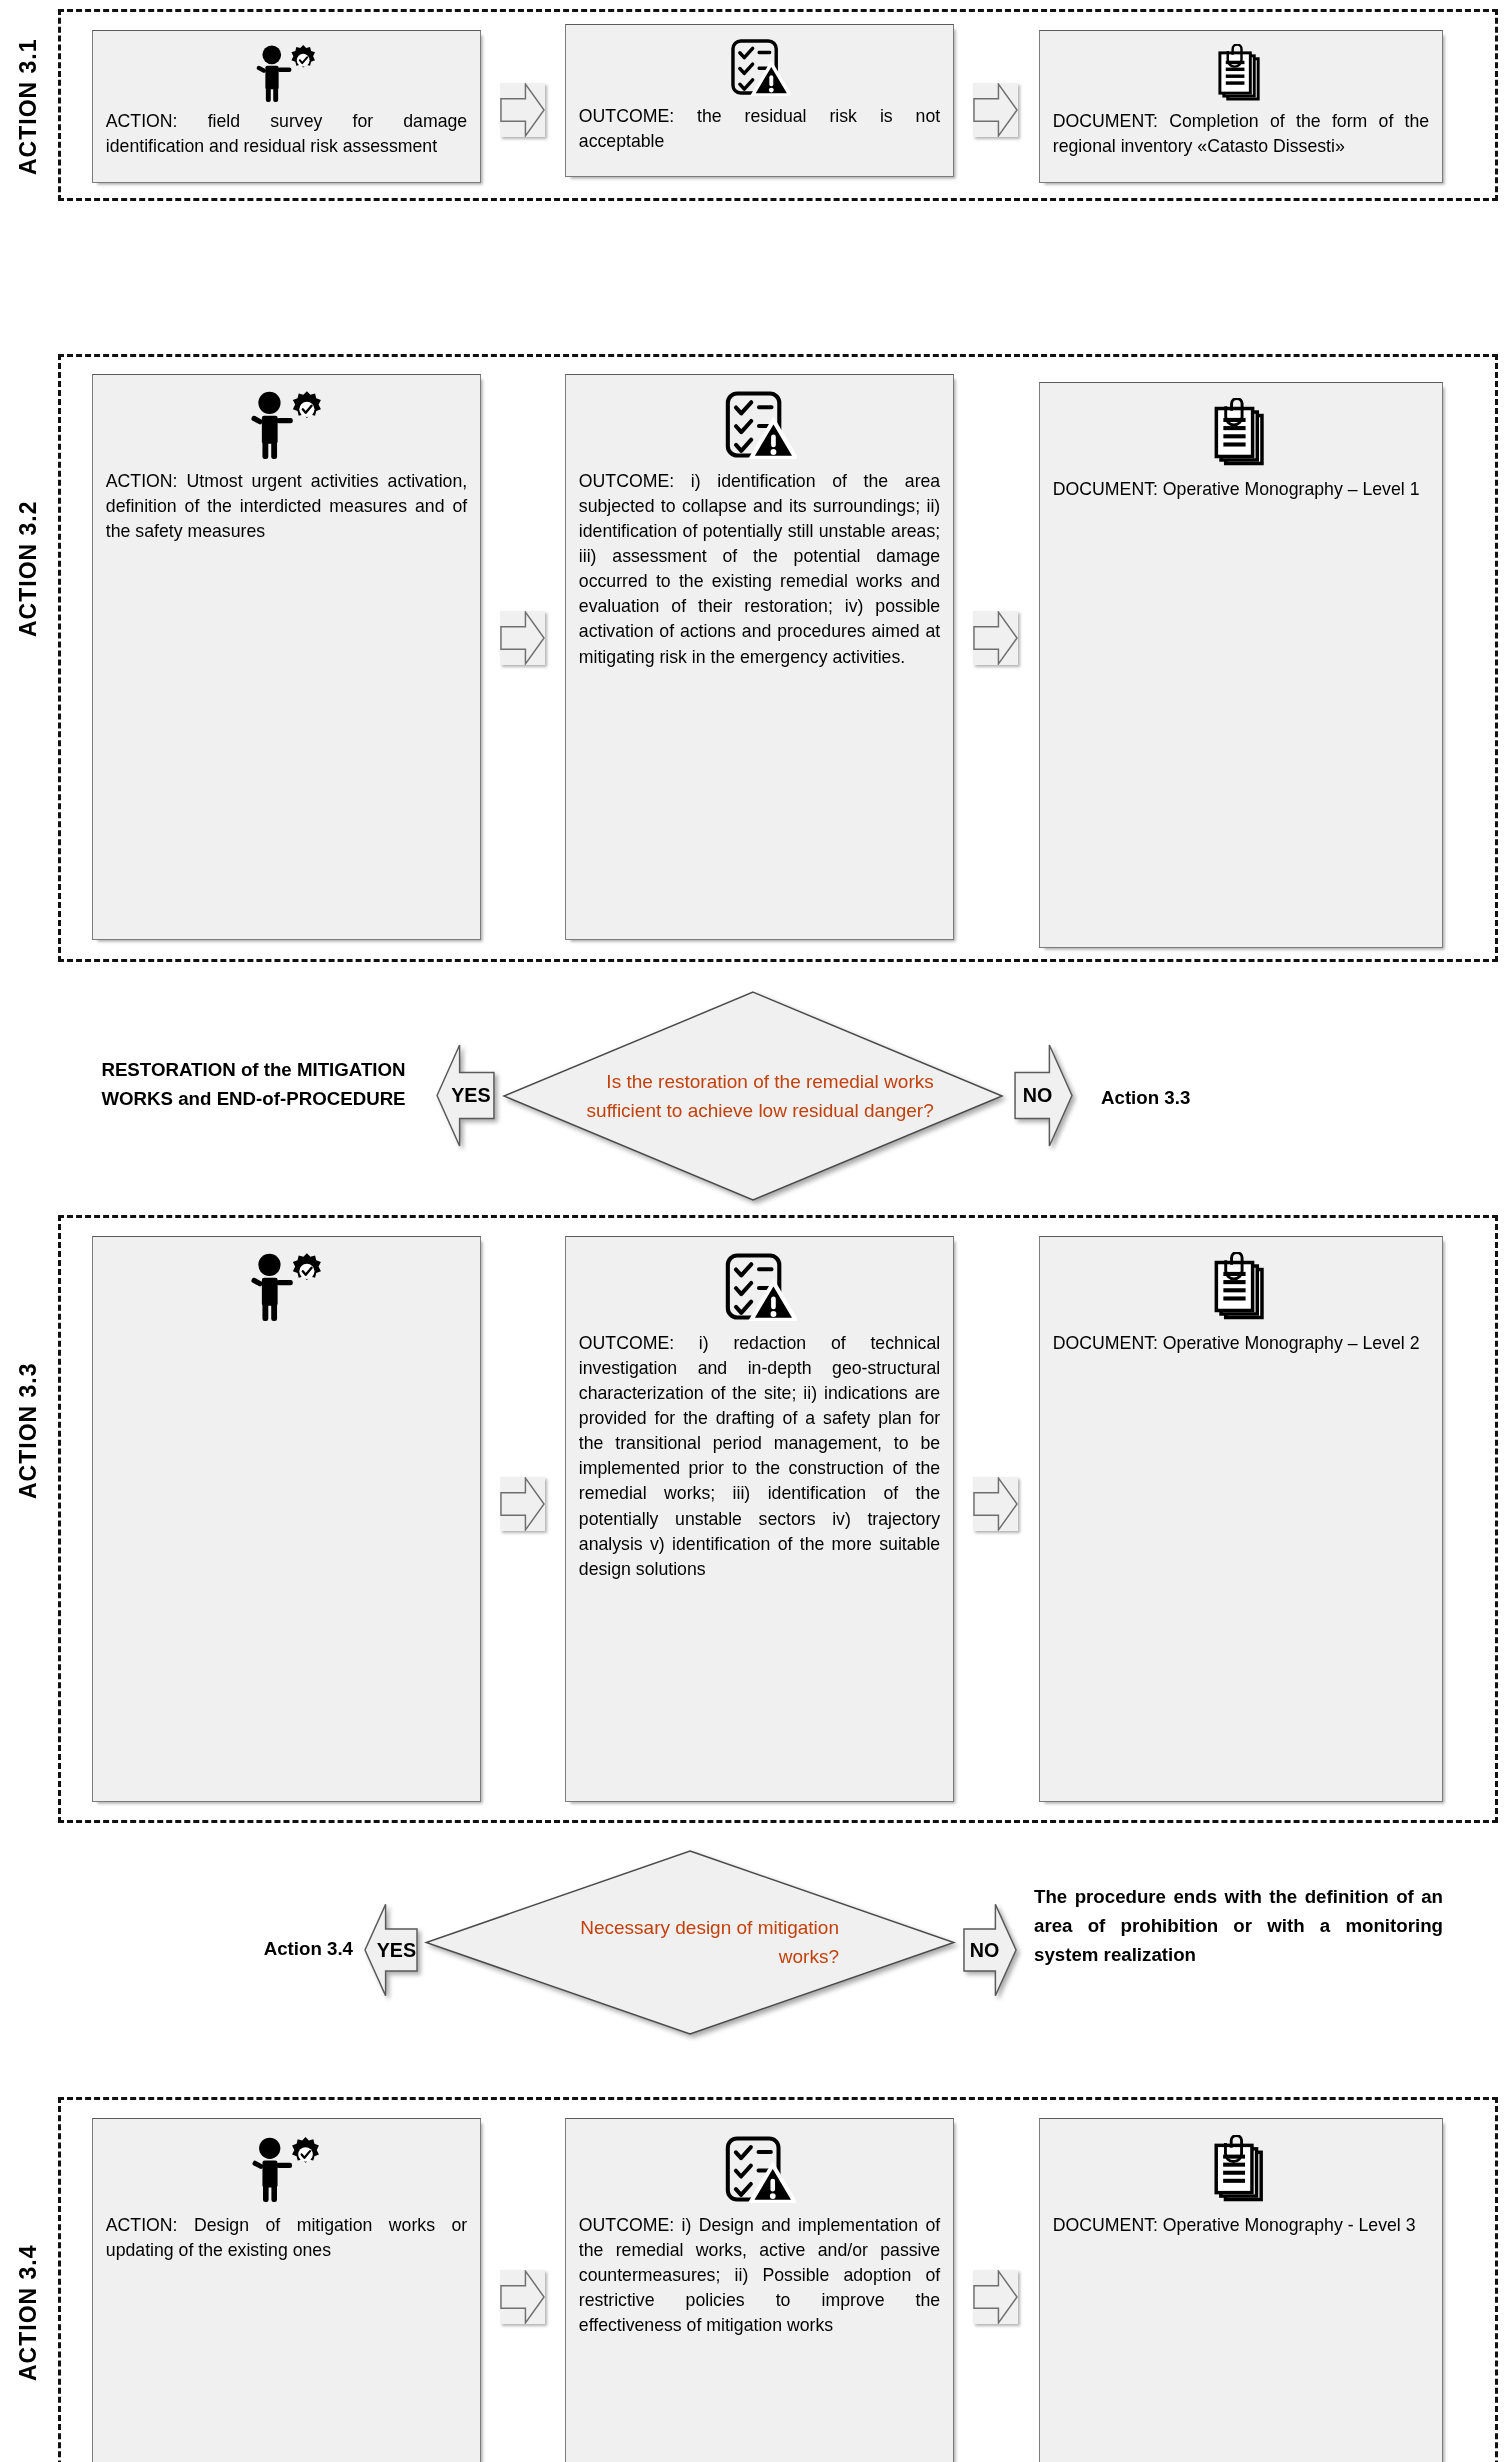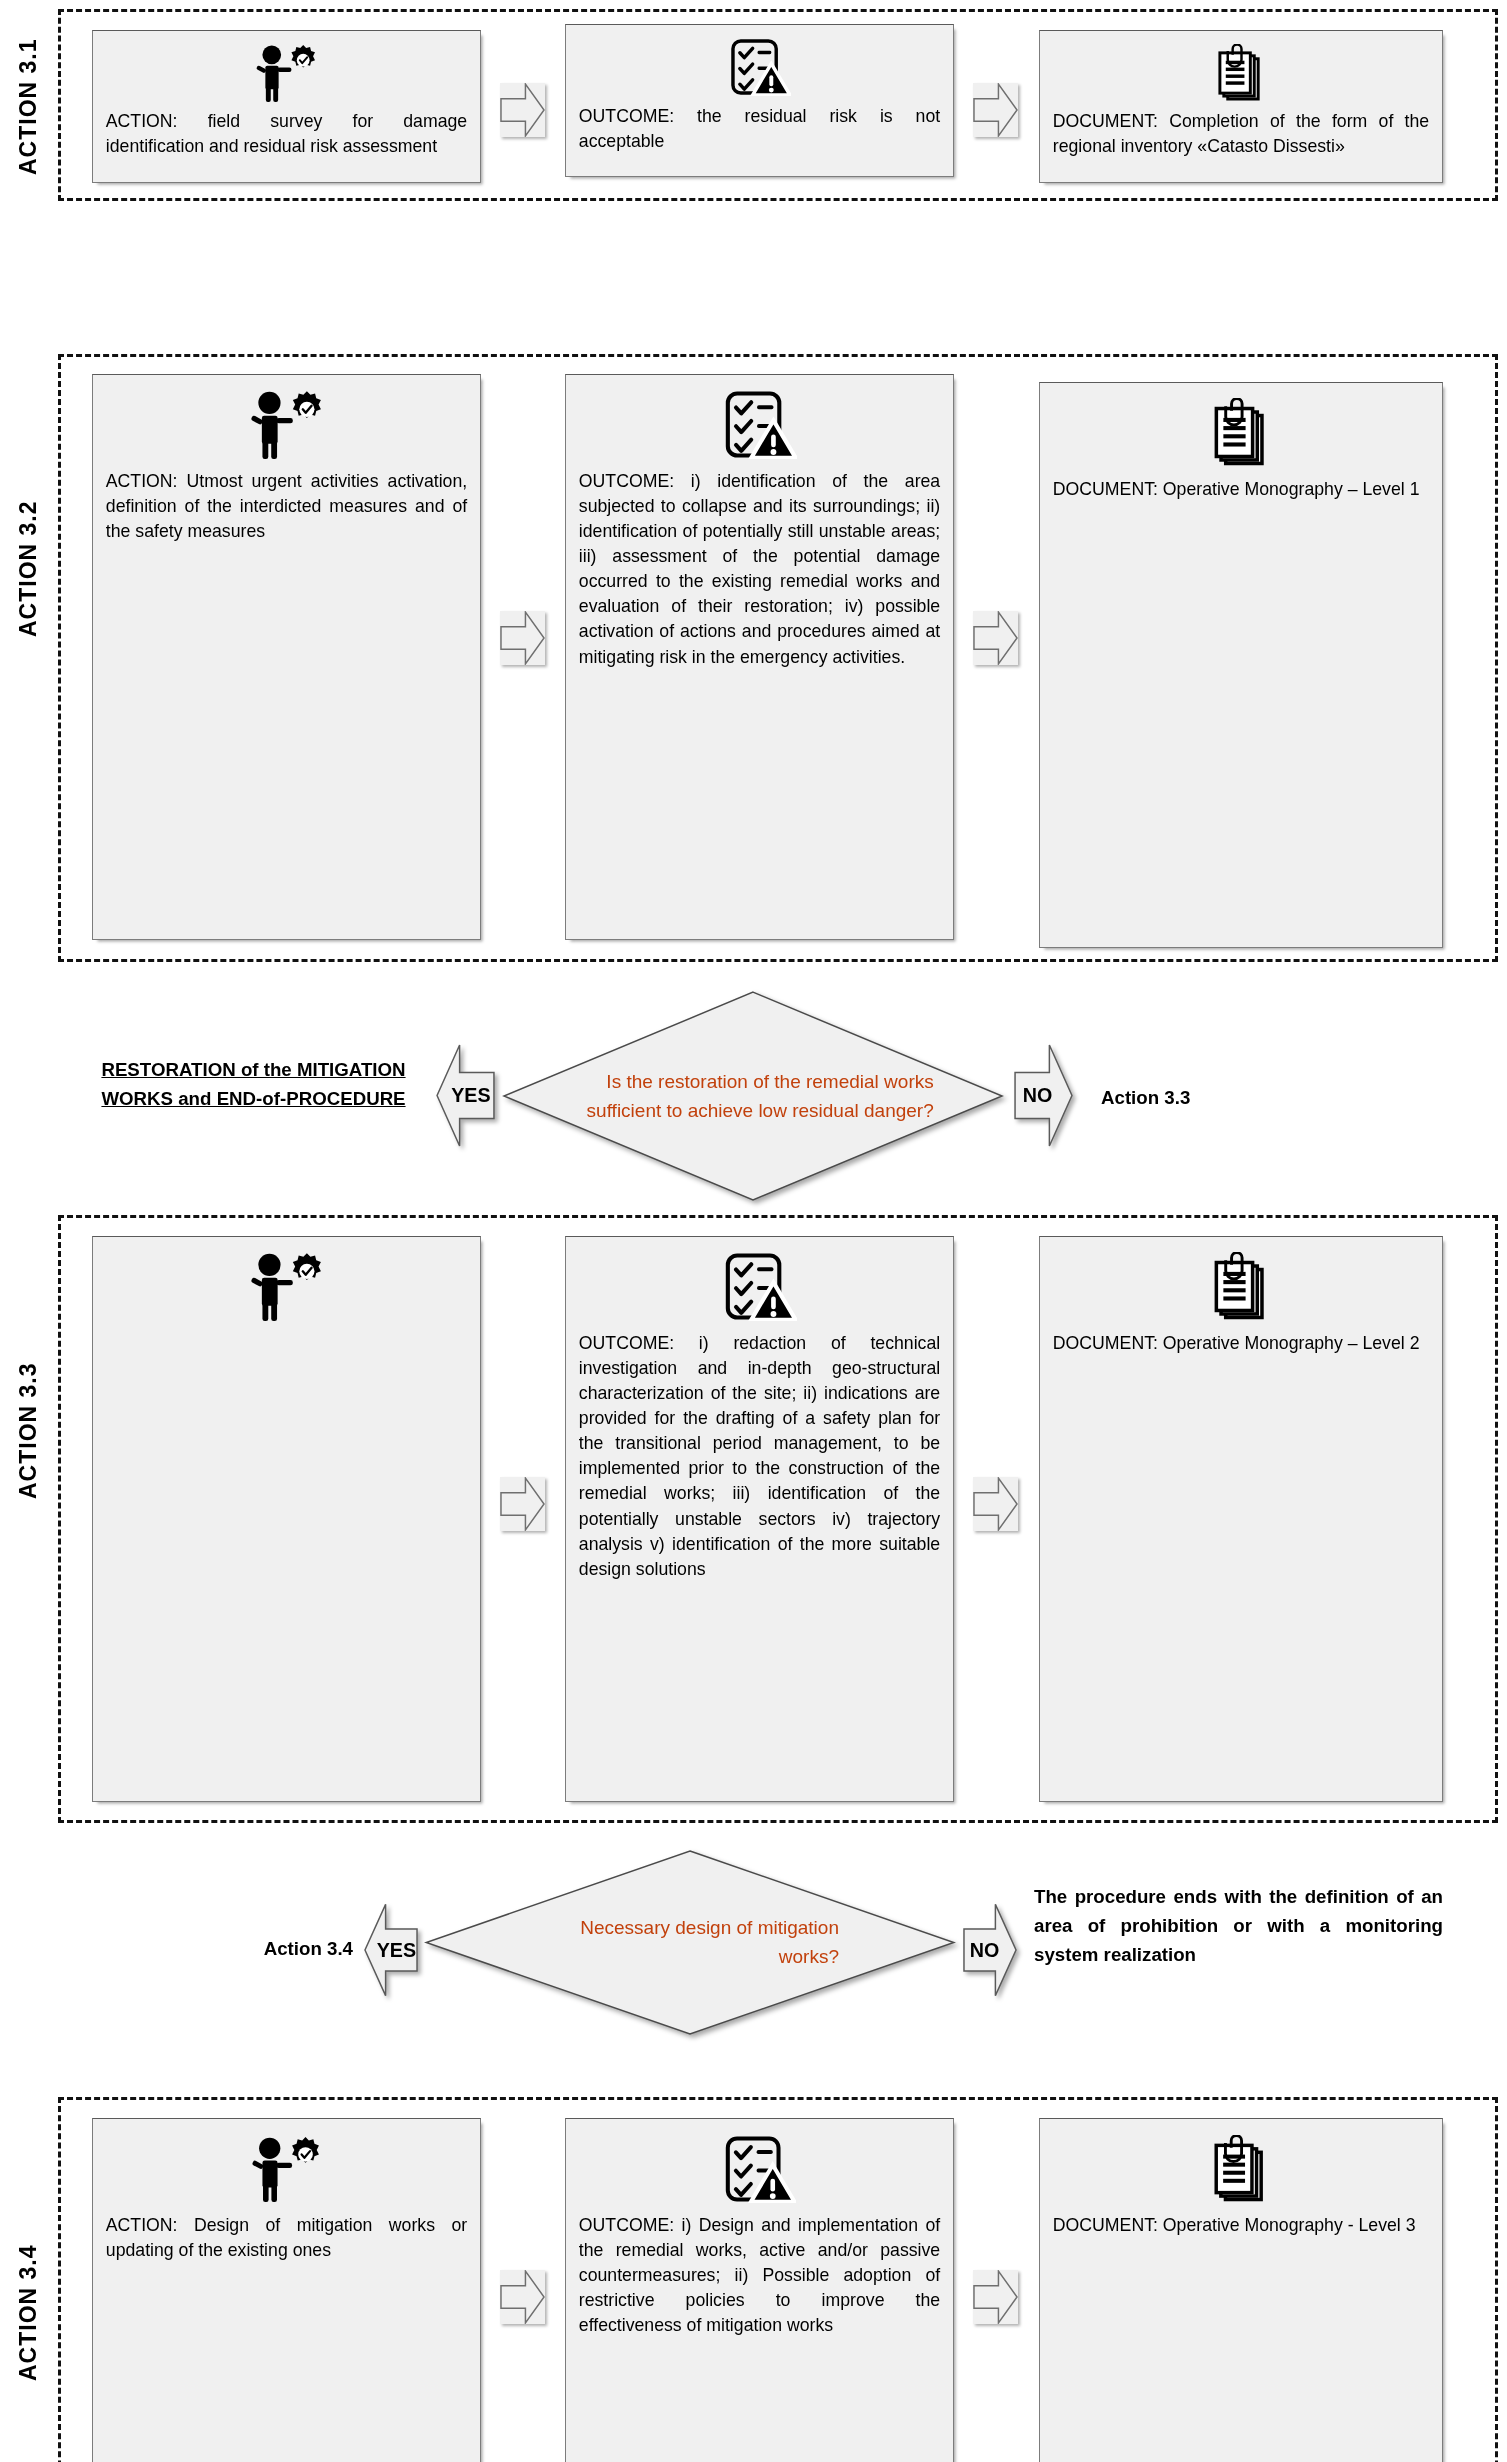--- a/index.html
+++ b/index.html
@@ -105,21 +105,21 @@
     font-weight: 700;
     color: #000;
   }
   .side-text {
     position: absolute;
     font-size: 18.7px;
     font-weight: 700;
     line-height: 1.55;
     color: #000000;
   }
-  .side-text.center { text-align: center; text-decoration: underline; }
+  .side-text.center { text-align: center; }
   .side-text.just { text-align: justify; text-align-last: left; }
 </style>
 </head>
 <body>
 
 <div class="band" style="left:58px; top:8.9px; width:1440px; height:192px;"></div>
 <div class="band-label" style="left:14.8px; top:29.5px; width:29.5px; height:153px;">ACTION 3.1</div>
 
 <div class="box" style="left:92px; top:29.5px; width:389px; height:153px;">
   <div class="icon-wrap" style="height:59px;">

